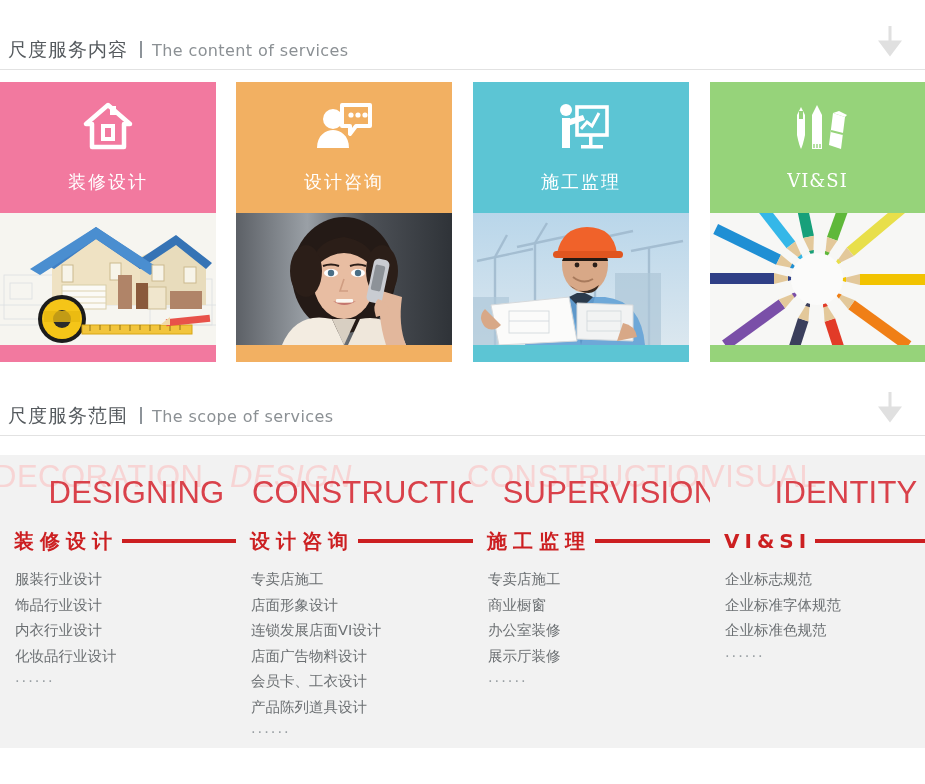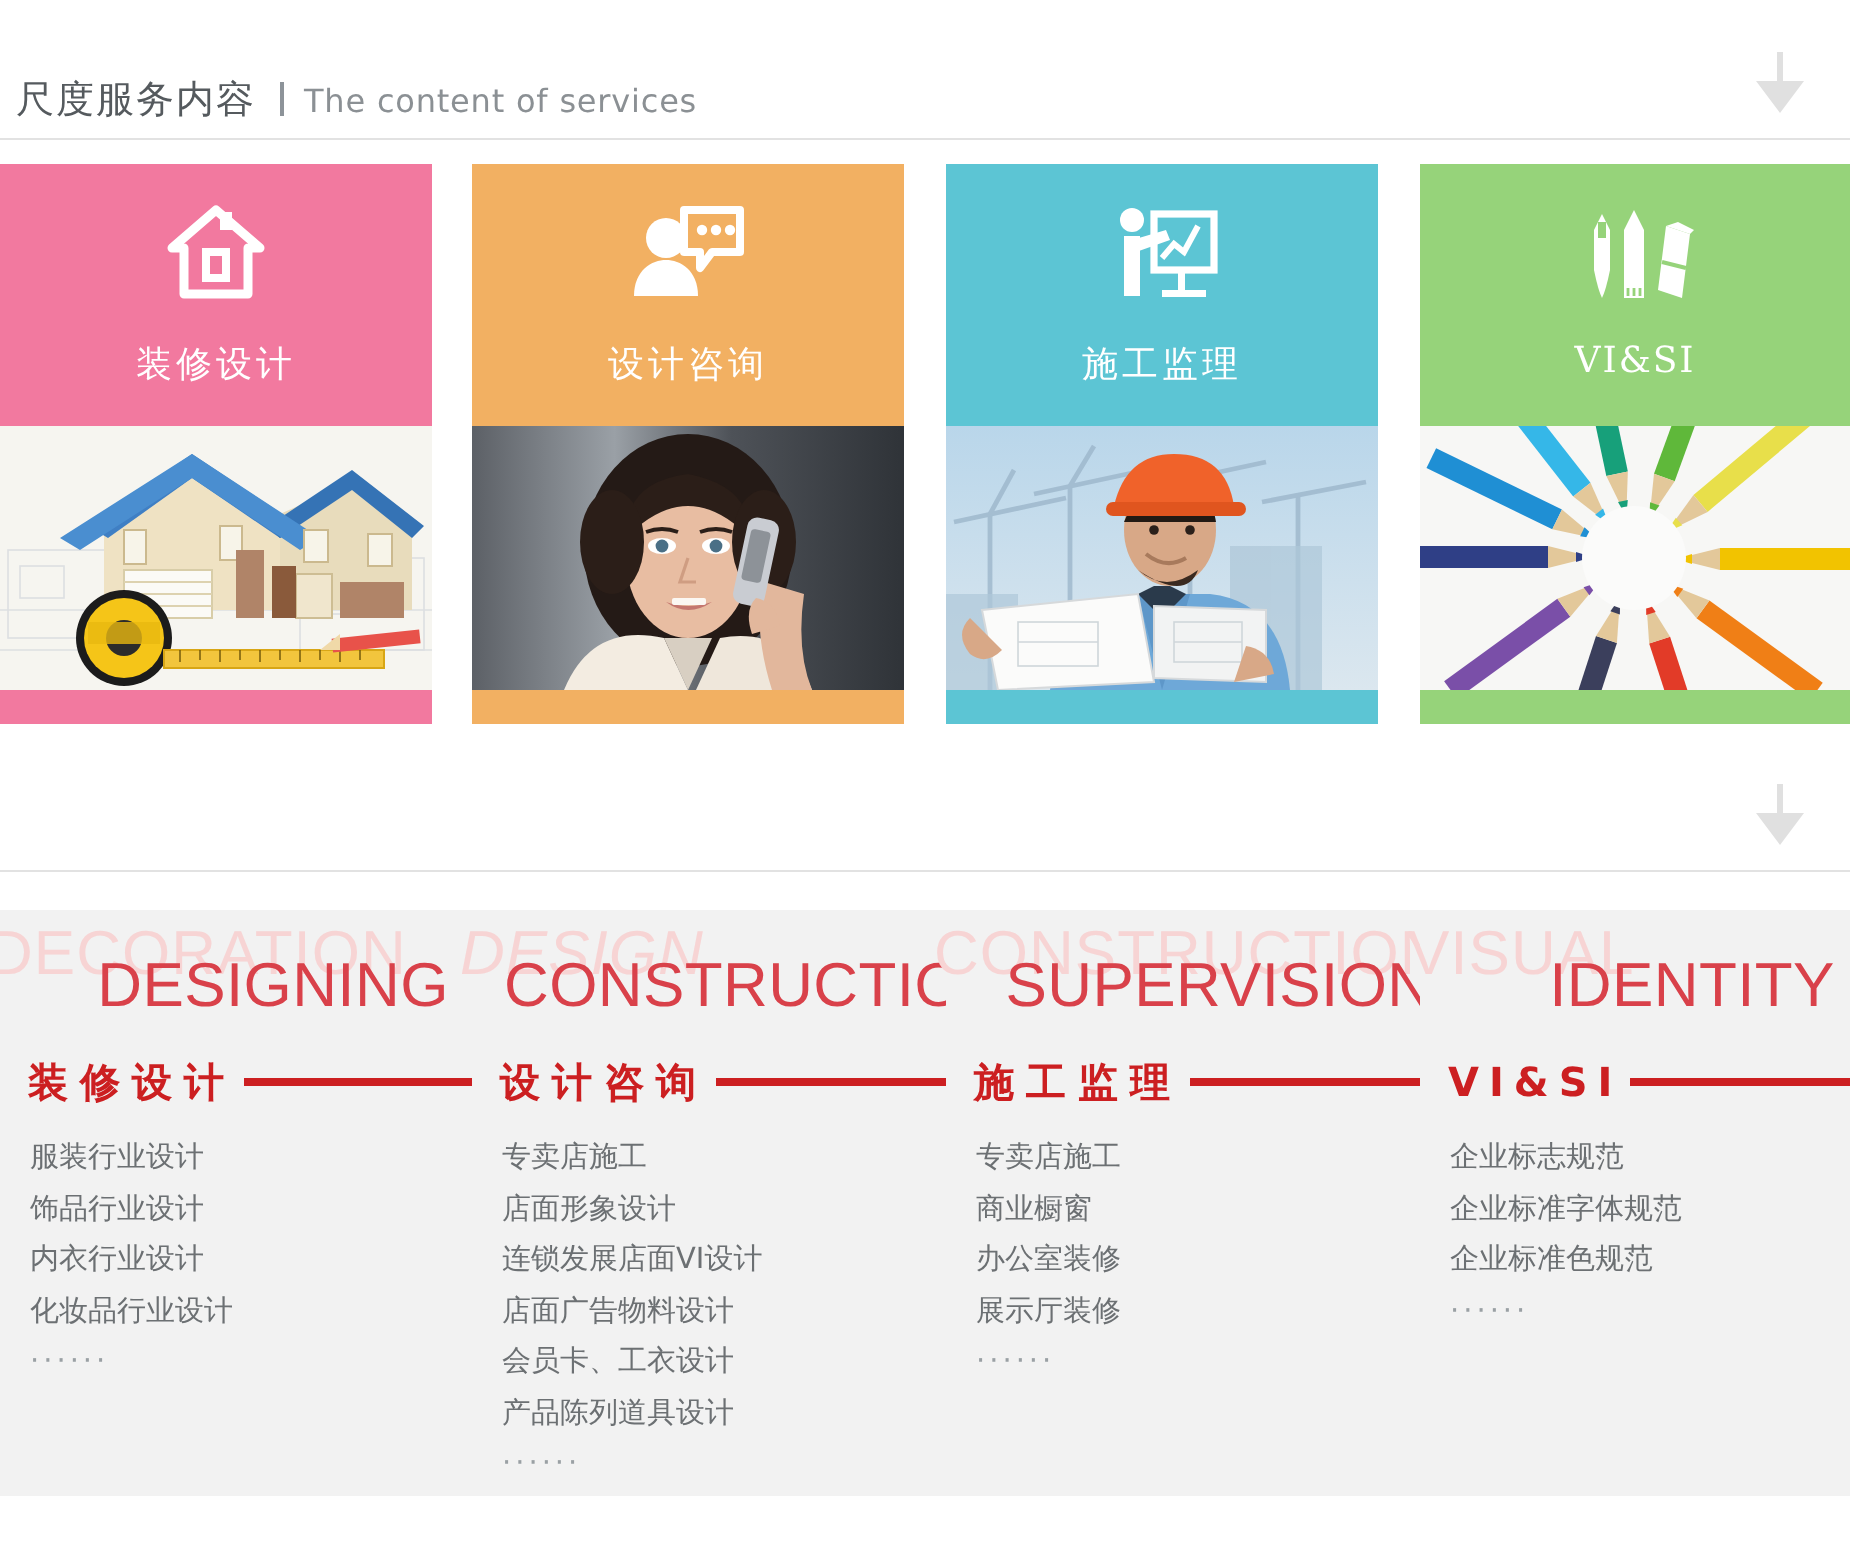--- a/index.html
+++ b/index.html
@@ -415,20 +415,25 @@
             </g>
           </g>
           <circle cx="107" cy="66" r="26" fill="#fbfbfa"></circle>
         </svg>
       </div>
     </div>
   </div>
 </div>
 
 <div class="sec-head" style="top:378px;">
+  <div class="titles">
+    <span class="sec-cn">尺度服务范围</span>
+    <span class="sec-bar"></span>
+    <span class="sec-en">The scope of services</span>
+  </div>
   <div class="arrow-down">
     <svg width="26" height="34" viewBox="0 0 26 34">
         <path d="M13 2 L13 24 M13 30 L4 18 L22 18 Z" stroke="#e0e0e0" stroke-width="3" fill="#e0e0e0"></path>
       </svg>
   </div>
 </div>
 
 <div class="panels">
 
   <div class="panel" style="left:0;height:293px;">

